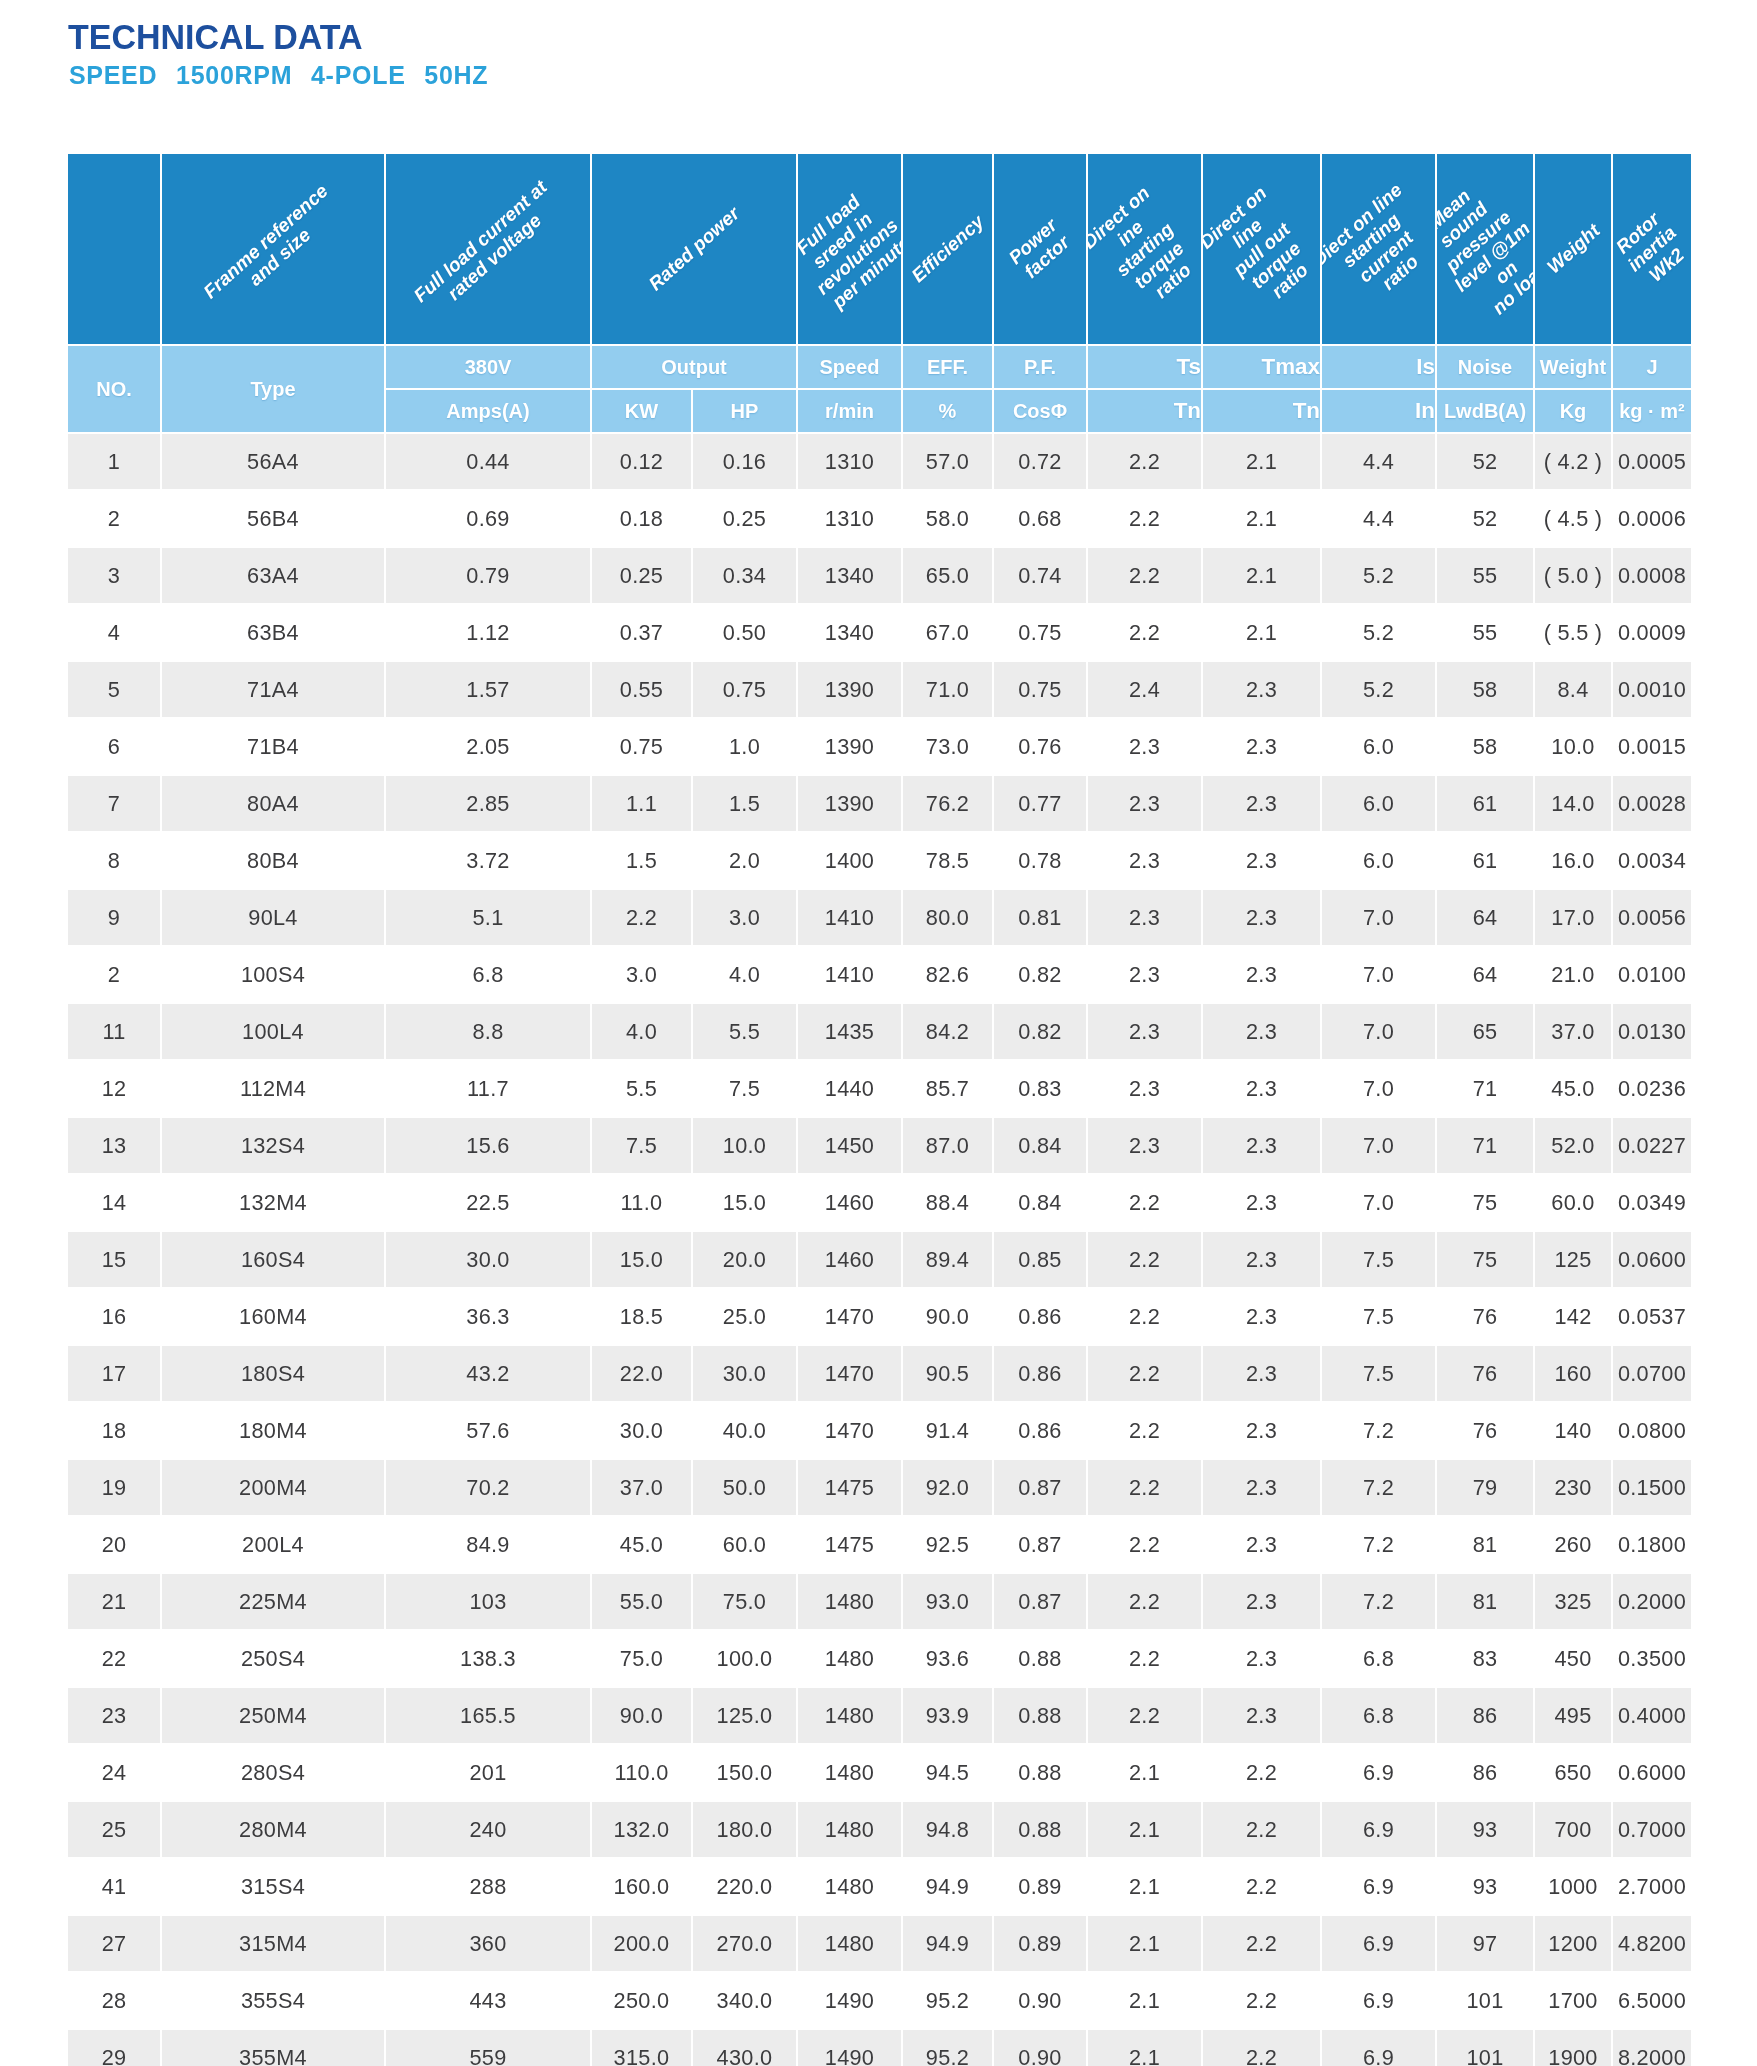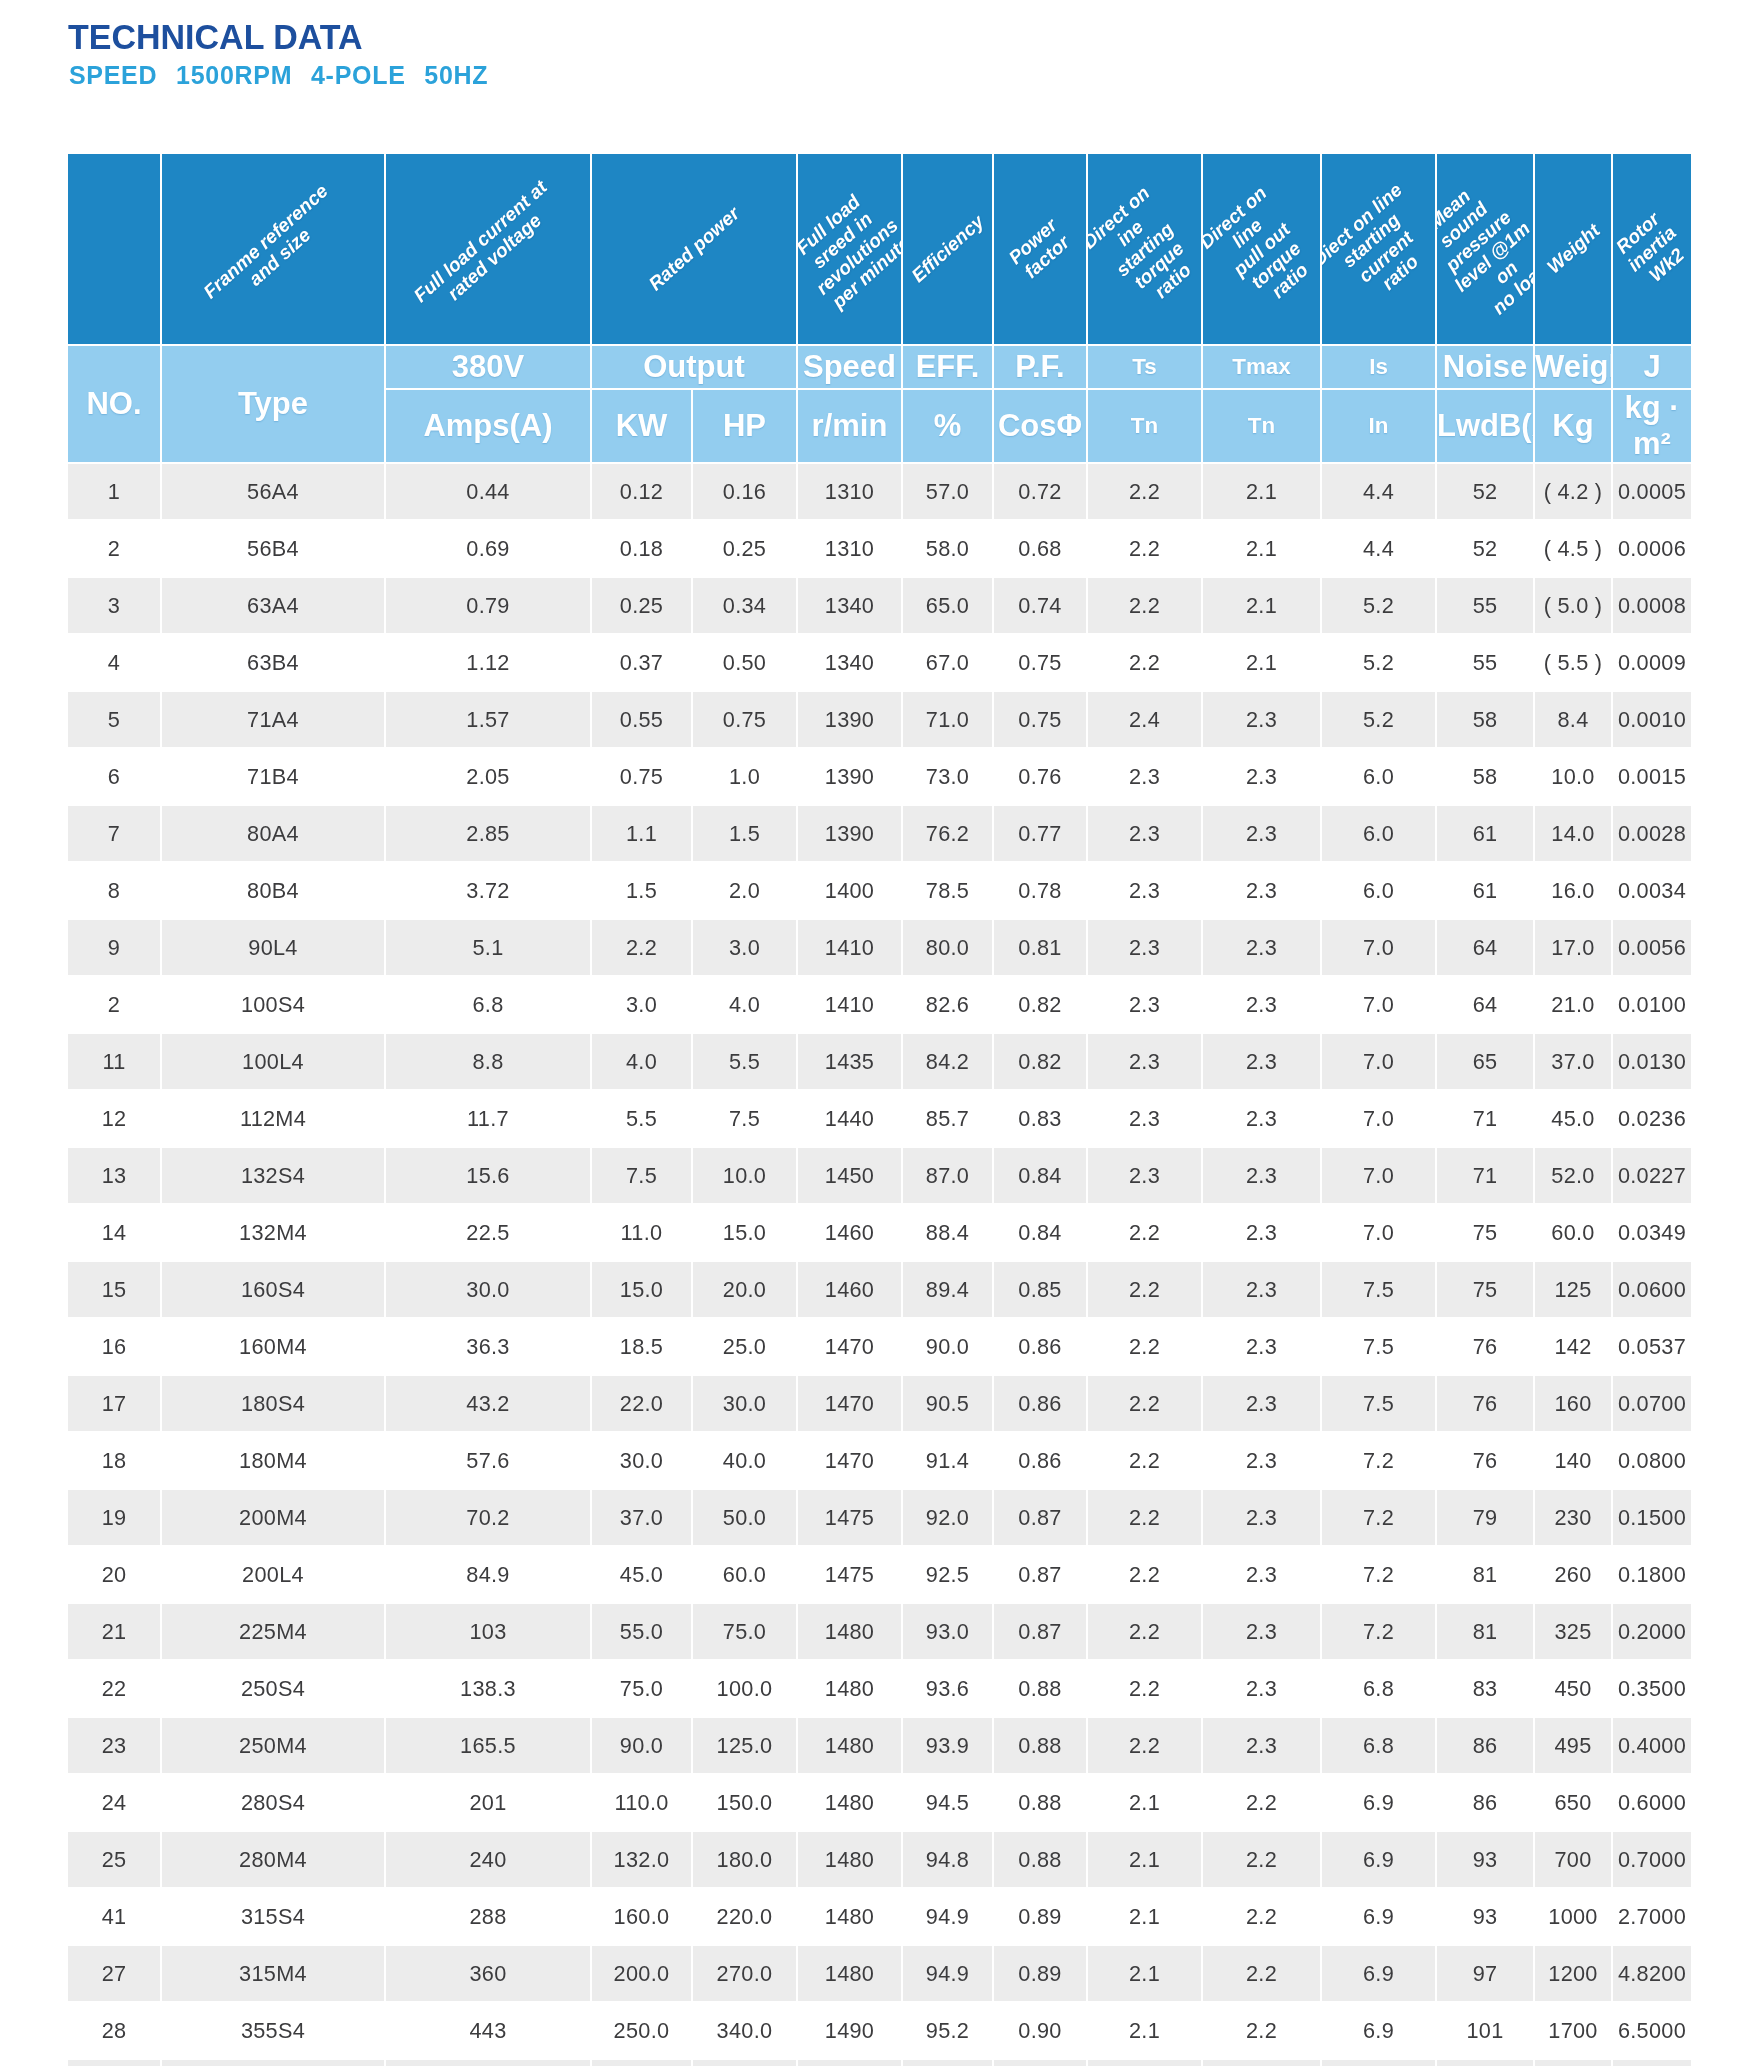--- a/index.html
+++ b/index.html
@@ -53,25 +53,25 @@
     line-height:1.12;
     text-align:center;
     white-space:pre-line;
     text-shadow:0 0.7px 1.4px rgba(10,60,110,0.25);
   }
   
   tr.sub th{
     background:#93cdef;
     color:#ffffff;
     font-weight:bold;
-    font-size:31px;
+    font-size:20px;
     height:42px;
     text-shadow:0 1.4px 1.4px rgba(40,120,180,0.30);
   }
-  tr.sub th.small{font-size:22.4px;}
+  tr.sub th.small{font-size:22.4px;text-align:right;}
   
   tbody td{
     height:55px;
     font-size:21.7px;
     color:#3c3c3e;
     background:#ffffff;
     letter-spacing:0.3px;
   }
   tbody tr:nth-child(odd) td{background:#ececec;}
 </style>

